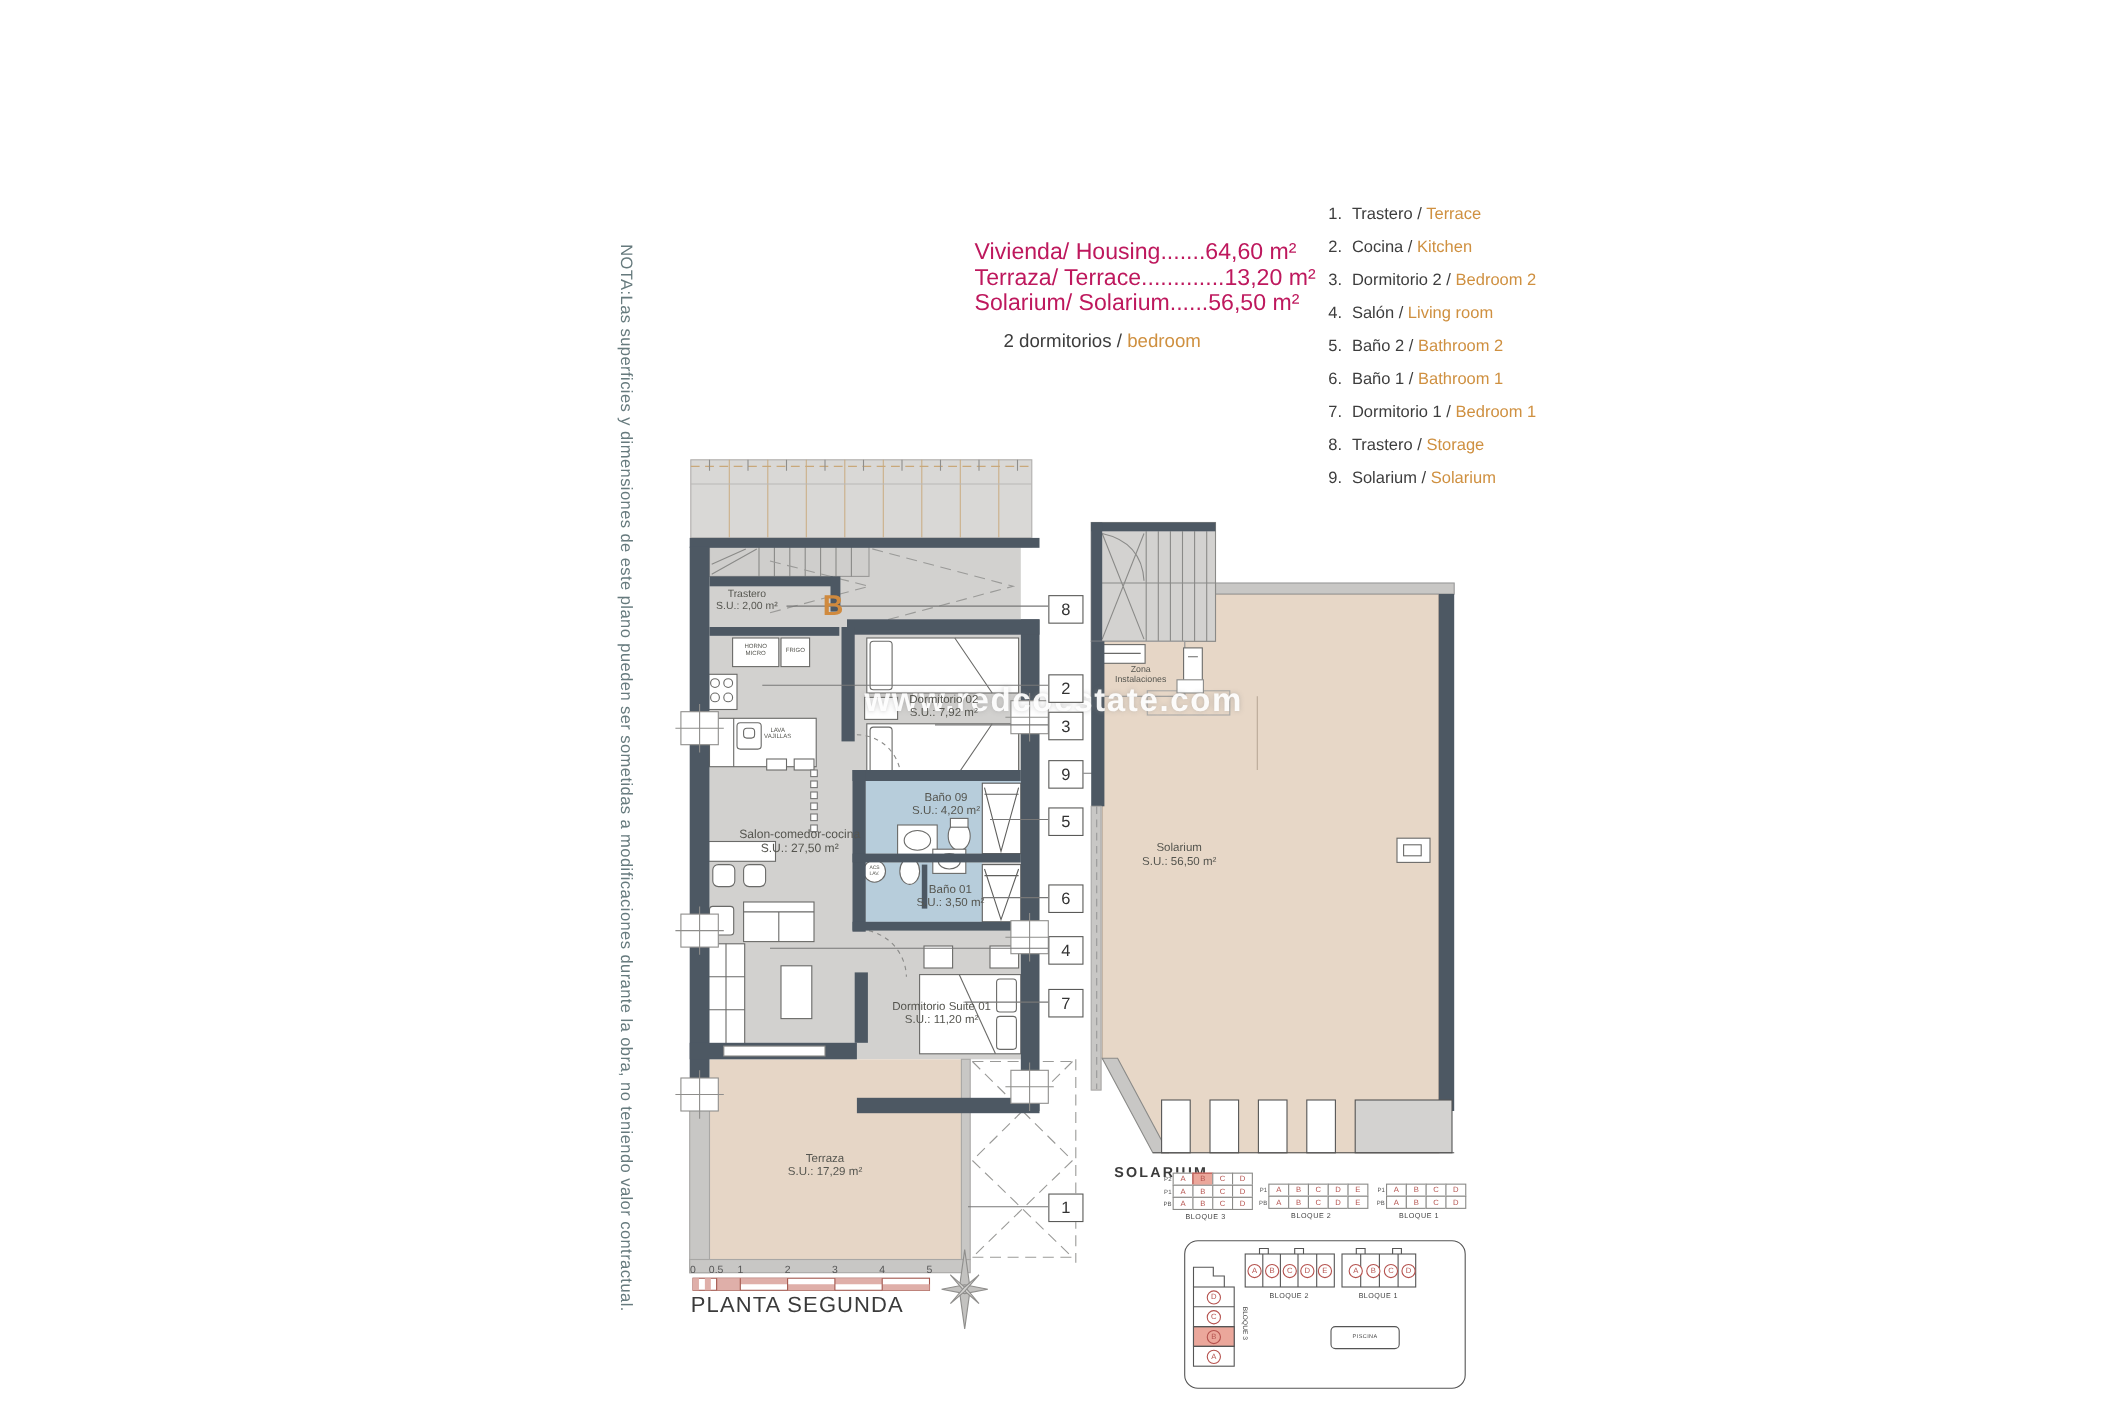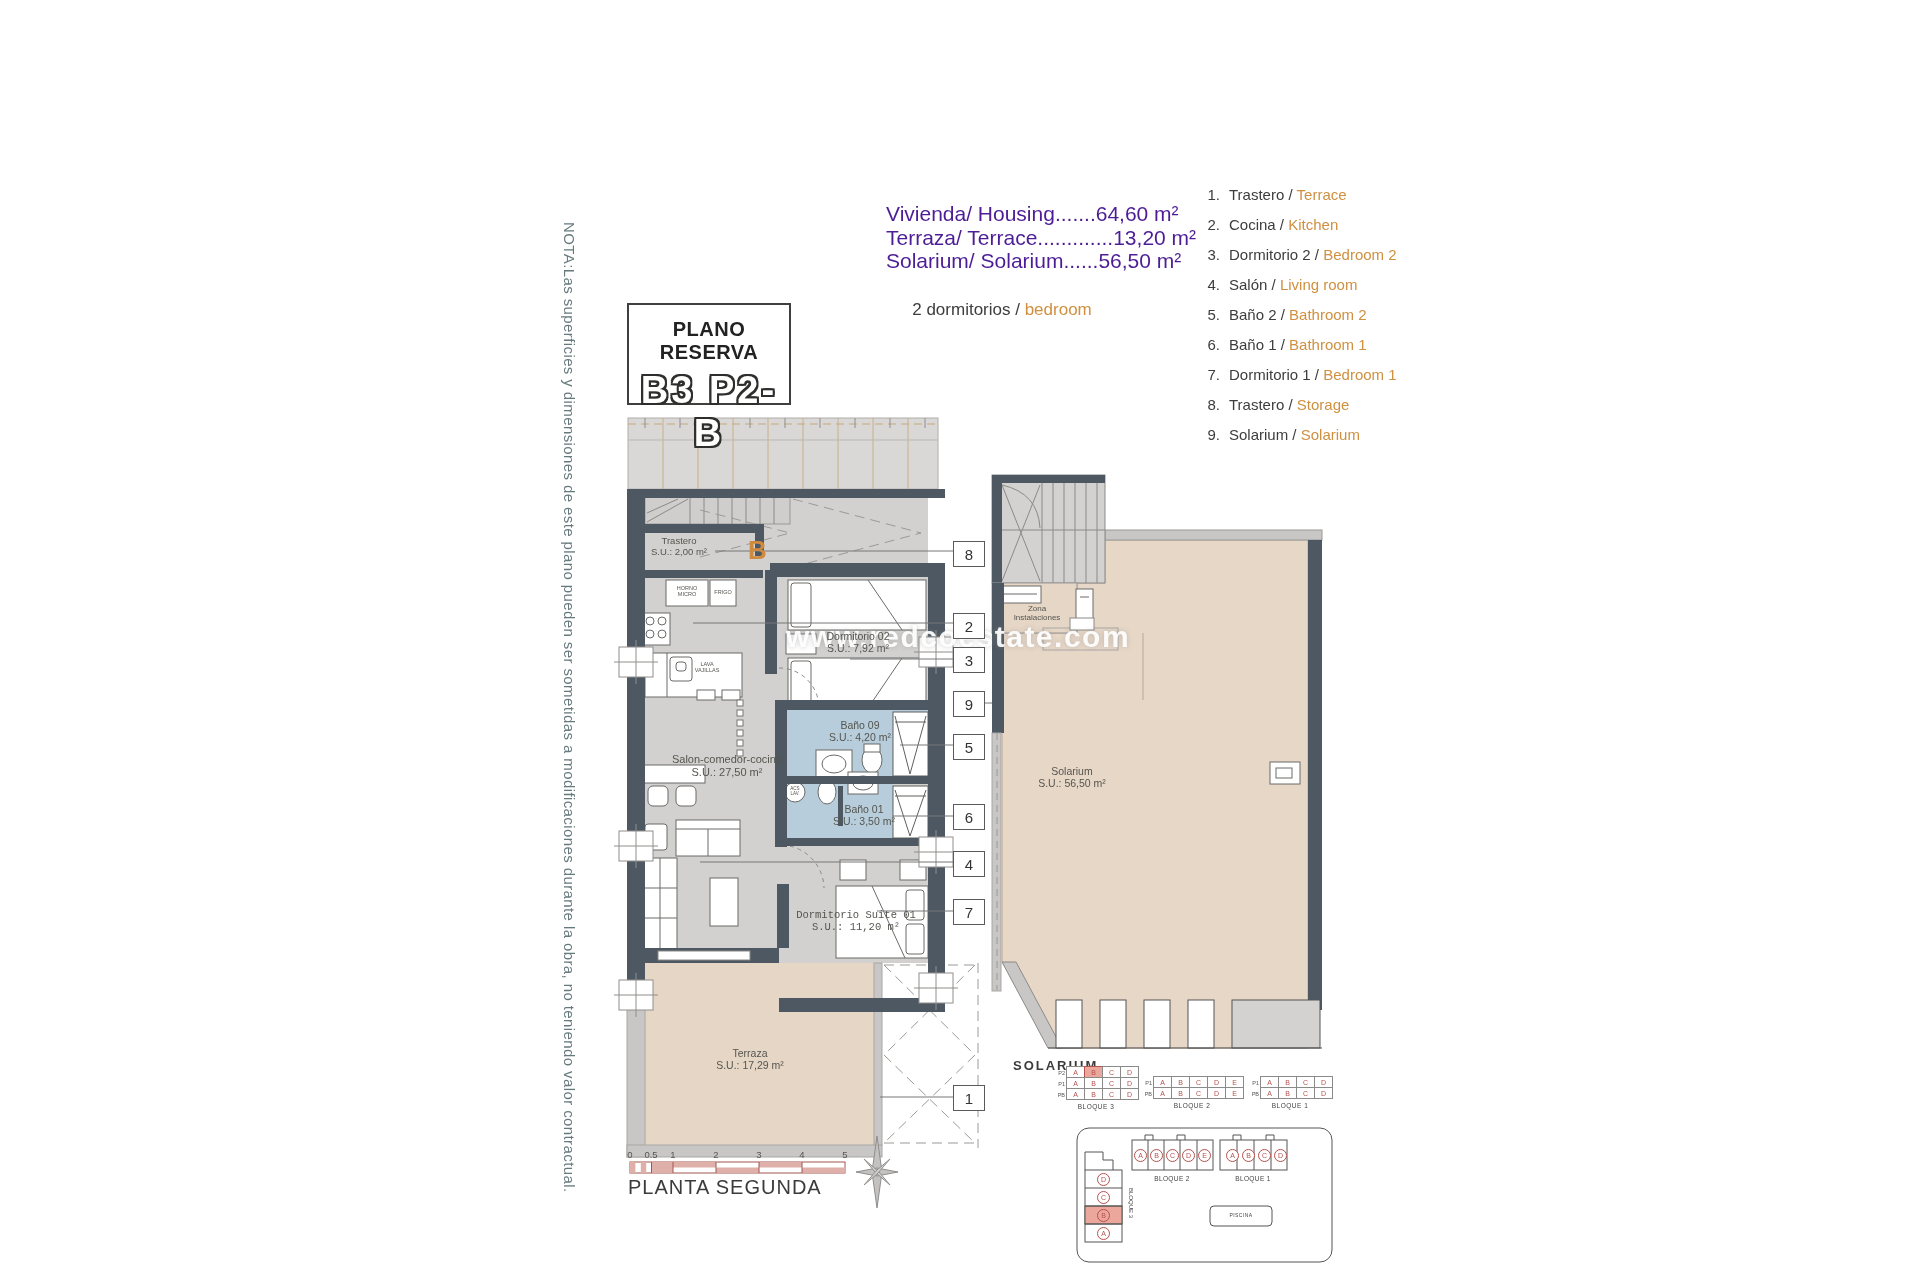--- a/index.html
+++ b/index.html
@@ -2,21 +2,21 @@
 <html><head>
 <meta charset="utf-8">
 <style>
   html,body{margin:0;padding:0;background:#fff;}
   .page{position:relative;width:1920px;height:1280px;background:#fff;overflow:hidden;
         font-family:"Liberation Sans",sans-serif;}
   svg.plan{position:absolute;left:0;top:0;}
   .lbl{position:absolute;transform:translate(-50%,0);text-align:center;color:#55554f;line-height:1.28;white-space:nowrap;}
   .note-vert{position:absolute;left:578px;top:222px;transform-origin:0 0;transform:rotate(90deg);
              font-size:15px;letter-spacing:.4px;color:#667a7d;white-space:nowrap;}
-  .areas{position:absolute;left:886px;top:202px;font-size:21px;line-height:23.5px;color:#4c1d95;}
+  .areas{position:absolute;left:886px;top:217px;font-size:21px;line-height:23.5px;color:#be185d;}
   .subtitle{position:absolute;left:1002px;top:300px;transform:translate(-50%,0);font-size:17px;color:#3d3d3d;white-space:nowrap;}
   .orange{color:#cf9040;}
   .legend{position:absolute;left:1196px;top:186px;font-size:15px;color:#3d3d3d;}
   .litem{margin-bottom:13px;white-space:nowrap;}
   .lnum{display:inline-block;width:24px;text-align:right;margin-right:9px;}
   .rbox{position:absolute;left:627px;top:303px;width:160px;height:98px;border:2px solid #3f3f3d;background:#fff;text-align:center;}
   .rbox-title{margin-top:13px;font-size:20px;font-weight:600;letter-spacing:.5px;color:#222;}
   .rbox-code{margin-top:5px;font-size:38px;font-weight:700;letter-spacing:3px;color:#fff;
              text-shadow:-2px -2px 0 #2e2e2c,2px -2px 0 #2e2e2c,-2px 2px 0 #2e2e2c,2px 2px 0 #2e2e2c,
                          -2px 0 0 #2e2e2c,2px 0 0 #2e2e2c,0 -2px 0 #2e2e2c,0 2px 0 #2e2e2c;}
@@ -306,24 +306,20 @@
       <rect x="1220" y="1140" width="67" height="30" fill="#fff"></rect>
       <path d="M1237,1140 V1170 M1254,1140 V1170 M1271,1140 V1170"></path>
       <path d="M1233,1140 v-5 h8 v5 M1266,1140 v-5 h8 v5"></path>
 
       <rect x="1210" y="1206" width="62" height="20" rx="4" fill="#fff"></rect>
     </g>
   </svg>
 
   <div class="note-vert">NOTA:Las superficies y dimensiones de este plano pueden ser sometidas a modificaciones durante la obra, no teniendo valor contractual.</div>
 
-  <div class="rbox">
-    <div class="rbox-title">PLANO RESERVA</div>
-    <div class="rbox-code">B3 P2-B</div>
-  </div>
 
   <div class="areas">
     <div>Vivienda/ Housing.......64,60 m²</div>
     <div>Terraza/ Terrace.............13,20 m²</div>
     <div>Solarium/ Solarium......56,50 m²</div>
   </div>
 
   <div class="subtitle">
     <span>2 dormitorios /</span>
     <span class="orange">bedroom</span>
@@ -357,21 +353,21 @@
       <div>S.U.: 4,20 m²</div>
     </div>
   <div class="lbl tiny" style="left:864px;top:803px;font-size:10.5px;">
     <div>Baño 01</div>
       <div>S.U.: 3,50 m²</div>
     </div>
   <div class="lbl tiny" style="left:727px;top:753px;font-size:11px;">
     <div>Salon-comedor-cocina</div>
       <div>S.U.: 27,50 m²</div>
     </div>
-  <div class="lbl tiny" style="left:856px;top:909px;font-size:10.5px;font-family:Liberation Mono, monospace;">
+  <div class="lbl tiny" style="left:856px;top:909px;font-size:10.5px;">
     <div>Dormitorio Suite 01</div>
       <div>S.U.: 11,20 m²</div>
     </div>
   <div class="lbl tiny" style="left:722px;top:1047px;font-size:10.5px;margin-left:28px;">
     <div>Terraza</div>
       <div>S.U.: 17,29 m²</div>
     </div>
   <div class="lbl tiny" style="left:1072px;top:765px;font-size:10.5px;">
     <div>Solarium</div>
       <div>S.U.: 56,50 m²</div>

